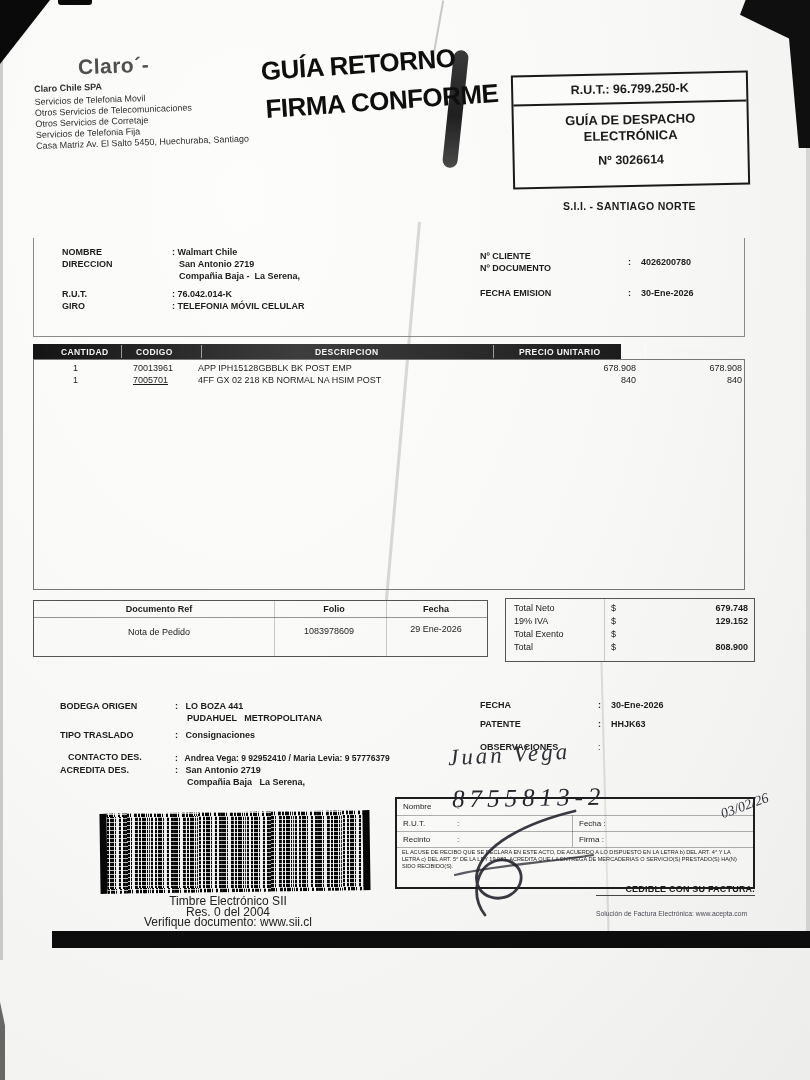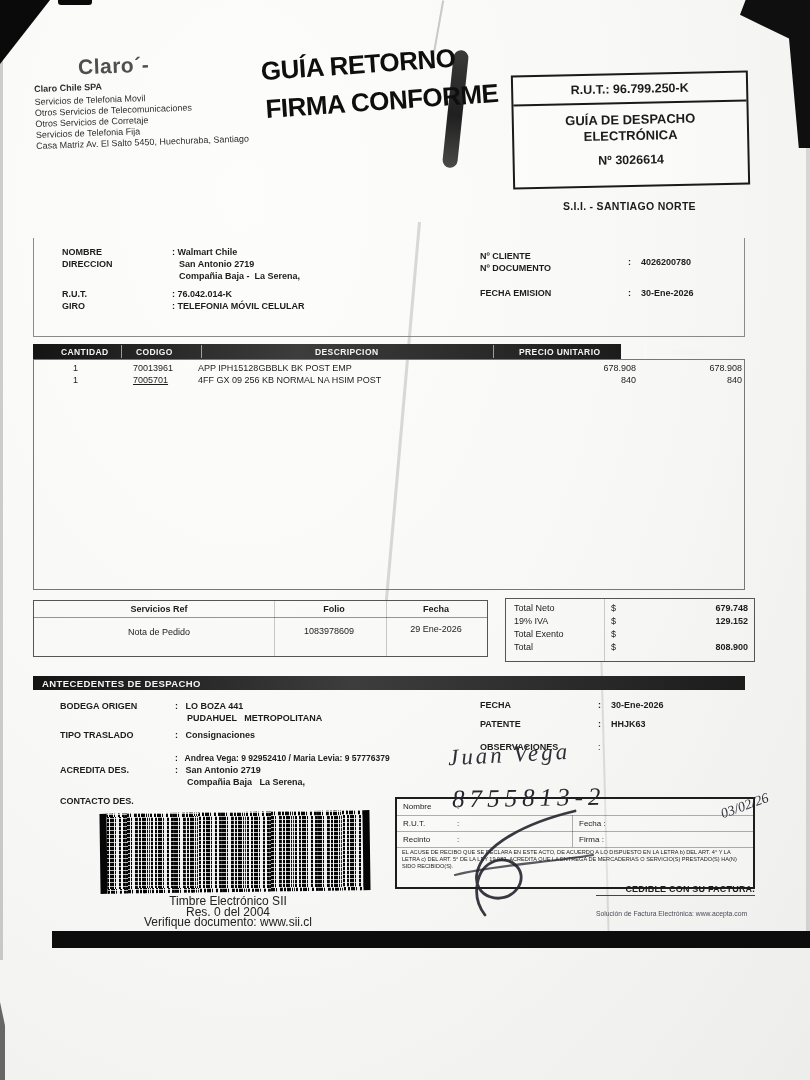--- a/index.html
+++ b/index.html
@@ -139,26 +139,26 @@
   <div class="box" style="left:33px;top:359px;width:712px;height:231px;border-color:#777;"></div>
 
   <div class="abs t9" style="left:33px;top:363px;width:85px;text-align:center;">1</div>
   <div class="abs t9" style="left:133px;top:363px;">70013961</div>
   <div class="abs t9" style="left:198px;top:363px;">APP IPH15128GBBLK BK POST EMP</div>
   <div class="abs t9 right" style="left:540px;top:363px;width:96px;">678.908</div>
   <div class="abs t9 right" style="left:640px;top:363px;width:102px;">678.908</div>
 
   <div class="abs t9" style="left:33px;top:375px;width:85px;text-align:center;">1</div>
   <div class="abs t9" style="left:133px;top:375px;text-decoration:underline;">7005701</div>
-  <div class="abs t9" style="left:198px;top:375px;">4FF GX 09 256 KB NORMAL NA HSIM POST</div>
+  <div class="abs t9" style="left:198px;top:375px;">4FF GX 02 218 KB NORMAL NA HSIM POST</div>
   <div class="abs t9 right" style="left:540px;top:375px;width:96px;">840</div>
   <div class="abs t9 right" style="left:640px;top:375px;width:102px;">840</div>
 
   <div class="box" style="left:33px;top:600px;width:455px;height:57px;border-color:#555;">
-    <span class="abs t9 b" style="left:70px;top:3px;width:110px;text-align:center;">Servicios Ref</span>
+    <span class="abs t9 b" style="left:70px;top:3px;width:110px;text-align:center;">Documento Ref</span>
     <span class="abs t9 b" style="left:250px;top:3px;width:100px;text-align:center;">Folio</span>
     <span class="abs t9 b" style="left:352px;top:3px;width:100px;text-align:center;">Fecha</span>
     <span class="hline" style="left:0;top:16px;width:453px;"></span>
     <span class="vline" style="left:240px;top:0;height:55px;background:rgba(0,0,0,.2);"></span>
     <span class="vline" style="left:352px;top:0;height:55px;background:rgba(0,0,0,.2);"></span>
     <span class="abs t9" style="left:70px;top:26px;width:110px;text-align:center;">Nota de Pedido</span>
     <span class="abs t9" style="left:245px;top:25px;width:100px;text-align:center;">1083978609</span>
     <span class="abs t9" style="left:352px;top:23px;width:100px;text-align:center;">29 Ene-2026</span>
   </div>
 
@@ -171,29 +171,26 @@
     <span class="abs t9" style="left:105px;top:17px;">$</span>
     <span class="abs t9 right sb" style="left:120px;top:17px;width:122px;">129.152</span>
     <span class="abs t9" style="left:8px;top:30px;">Total Exento</span>
     <span class="abs t9" style="left:105px;top:30px;">$</span>
     <span class="abs t9 right sb" style="left:120px;top:30px;width:122px;"></span>
     <span class="abs t9" style="left:8px;top:43px;">Total</span>
     <span class="abs t9" style="left:105px;top:43px;">$</span>
     <span class="abs t9 right sb" style="left:120px;top:43px;width:122px;">808.900</span>
   </div>
 
-  <div class="secbar" style="left:33px;top:676px;width:712px;height:14px;">
-    <span>ANTECEDENTES DE DESPACHO</span>
-  </div>
   <div class="abs t9 b" style="left:60px;top:701px;">BODEGA ORIGEN</div>
   <div class="abs t9 b pre" style="left:175px;top:701px;">:   LO BOZA 441</div>
   <div class="abs t9 b pre" style="left:187px;top:713px;">PUDAHUEL   METROPOLITANA</div>
   <div class="abs t9 b" style="left:60px;top:730px;">TIPO TRASLADO</div>
   <div class="abs t9 sb pre" style="left:175px;top:730px;">:   Consignaciones</div>
-  <div class="abs t9 b" style="left:60px;top:752px;margin-top:44px;">CONTACTO DES.</div>
+  <div class="abs t9 b" style="left:68px;top:752px;">CONTACTO DES.</div>
   <div class="abs t85 sb pre" style="left:175px;top:753px;">:   Andrea Vega: 9 92952410 / Maria Levia: 9 57776379</div>
   <div class="abs t9 b" style="left:60px;top:765px;">ACREDITA DES.</div>
   <div class="abs t9 sb pre" style="left:175px;top:765px;">:   San Antonio 2719</div>
   <div class="abs t9 sb pre" style="left:187px;top:777px;">Compañia Baja   La Serena,</div>
   <div class="abs t9 b" style="left:480px;top:700px;">FECHA</div>
   <div class="abs t9 b pre" style="left:598px;top:700px;">:    30-Ene-2026</div>
   <div class="abs t9 b" style="left:480px;top:719px;">PATENTE</div>
   <div class="abs t9 b pre" style="left:598px;top:719px;">:    HHJK63</div>
   <div class="abs t9 b" style="left:480px;top:742px;">OBSERVACIONES</div>
   <div class="abs t9" style="left:598px;top:742px;">:</div>

